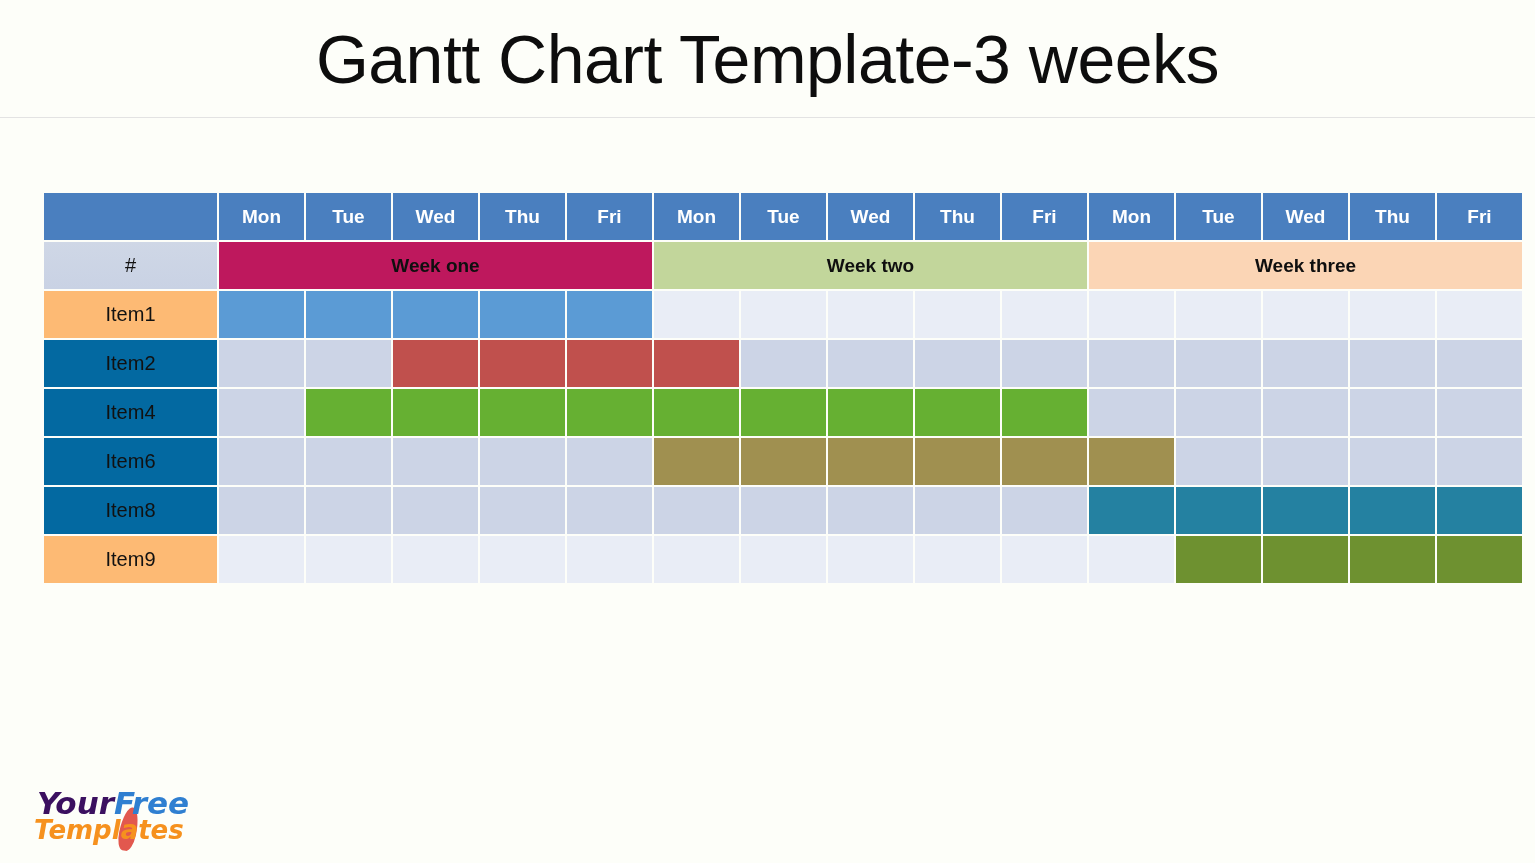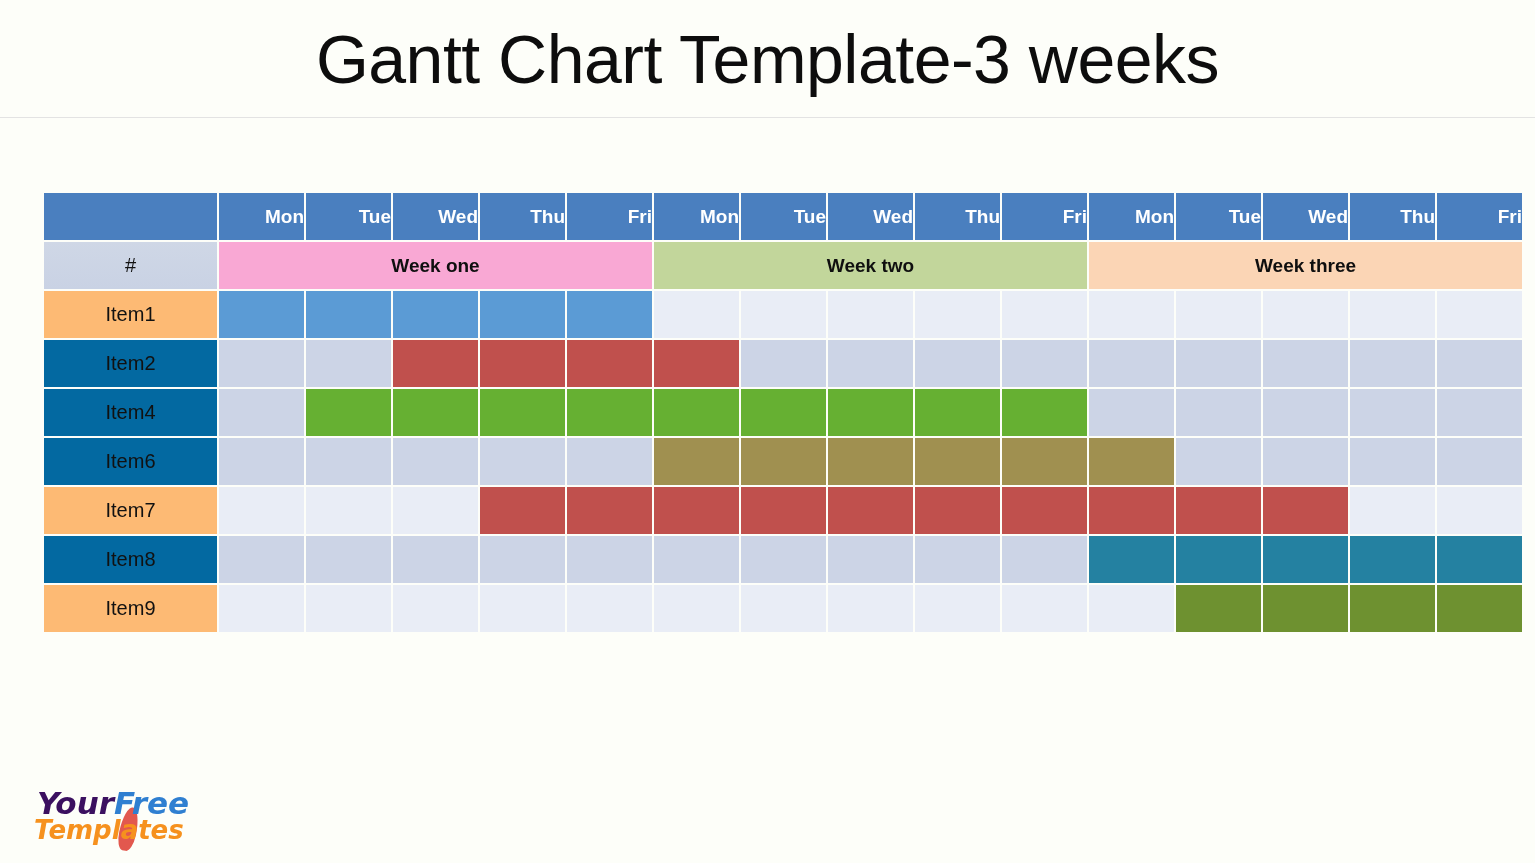--- a/index.html
+++ b/index.html
@@ -53,21 +53,21 @@
 
   col.label-col { width: 173px; }
   col.day-col   { width: 85px; }
 
   
   th.day-head {
     background: #4a7fbf;
     color: #ffffff;
     font-size: 19px;
     font-weight: bold;
-    text-align: right;
+    text-align: center;
     vertical-align: middle;
     height: 48px;
   }
   th.corner-head {
     background: #4a7fbf;
     height: 48px;
   }
 
   
   td.hash-cell {
@@ -201,21 +201,21 @@
           <th class="day-head">Mon</th>
           <th class="day-head">Tue</th>
           <th class="day-head">Wed</th>
           <th class="day-head">Thu</th>
           <th class="day-head">Fri</th>
         </tr>
     </thead>
     <tbody id="gantt-body">
         <tr>
           <td class="hash-cell">#</td>
-          <td class="week-band" colspan="5" style="background: #f9a8d4;">Week one</td>
+          <td class="week-band" colspan="5" style="background: #be185d;">Week one</td>
           <td class="week-band" colspan="5" style="background: rgb(194, 214, 155);">Week two</td>
           <td class="week-band" colspan="5" style="background: rgb(251, 213, 181);">Week three</td>
         </tr>
         <tr>
           <td class="item-label light">Item1</td>
           <td class="cell bar" style="background: rgb(91, 155, 213);"></td>
           <td class="cell bar" style="background: rgb(91, 155, 213);"></td>
           <td class="cell bar" style="background: rgb(91, 155, 213);"></td>
           <td class="cell bar" style="background: rgb(91, 155, 213);"></td>
           <td class="cell bar" style="background: rgb(91, 155, 213);"></td>
@@ -276,38 +276,20 @@
           <td class="cell bar" style="background: rgb(160, 144, 80);"></td>
           <td class="cell bar" style="background: rgb(160, 144, 80);"></td>
           <td class="cell bar" style="background: rgb(160, 144, 80);"></td>
           <td class="cell bar" style="background: rgb(160, 144, 80);"></td>
           <td class="cell bar" style="background: rgb(160, 144, 80);"></td>
           <td class="cell bar" style="background: rgb(160, 144, 80);"></td>
           <td class="cell dark"></td>
           <td class="cell dark"></td>
           <td class="cell dark"></td>
           <td class="cell dark"></td>
-        </tr>
-        <tr>
-          <td class="item-label light">Item7</td>
-          <td class="cell light"></td>
-          <td class="cell light"></td>
-          <td class="cell light"></td>
-          <td class="cell bar" style="background: rgb(192, 80, 77);"></td>
-          <td class="cell bar" style="background: rgb(192, 80, 77);"></td>
-          <td class="cell bar" style="background: rgb(192, 80, 77);"></td>
-          <td class="cell bar" style="background: rgb(192, 80, 77);"></td>
-          <td class="cell bar" style="background: rgb(192, 80, 77);"></td>
-          <td class="cell bar" style="background: rgb(192, 80, 77);"></td>
-          <td class="cell bar" style="background: rgb(192, 80, 77);"></td>
-          <td class="cell bar" style="background: rgb(192, 80, 77);"></td>
-          <td class="cell bar" style="background: rgb(192, 80, 77);"></td>
-          <td class="cell bar" style="background: rgb(192, 80, 77);"></td>
-          <td class="cell light"></td>
-          <td class="cell light"></td>
         </tr>
         <tr>
           <td class="item-label dark">Item8</td>
           <td class="cell dark"></td>
           <td class="cell dark"></td>
           <td class="cell dark"></td>
           <td class="cell dark"></td>
           <td class="cell dark"></td>
           <td class="cell dark"></td>
           <td class="cell dark"></td>

